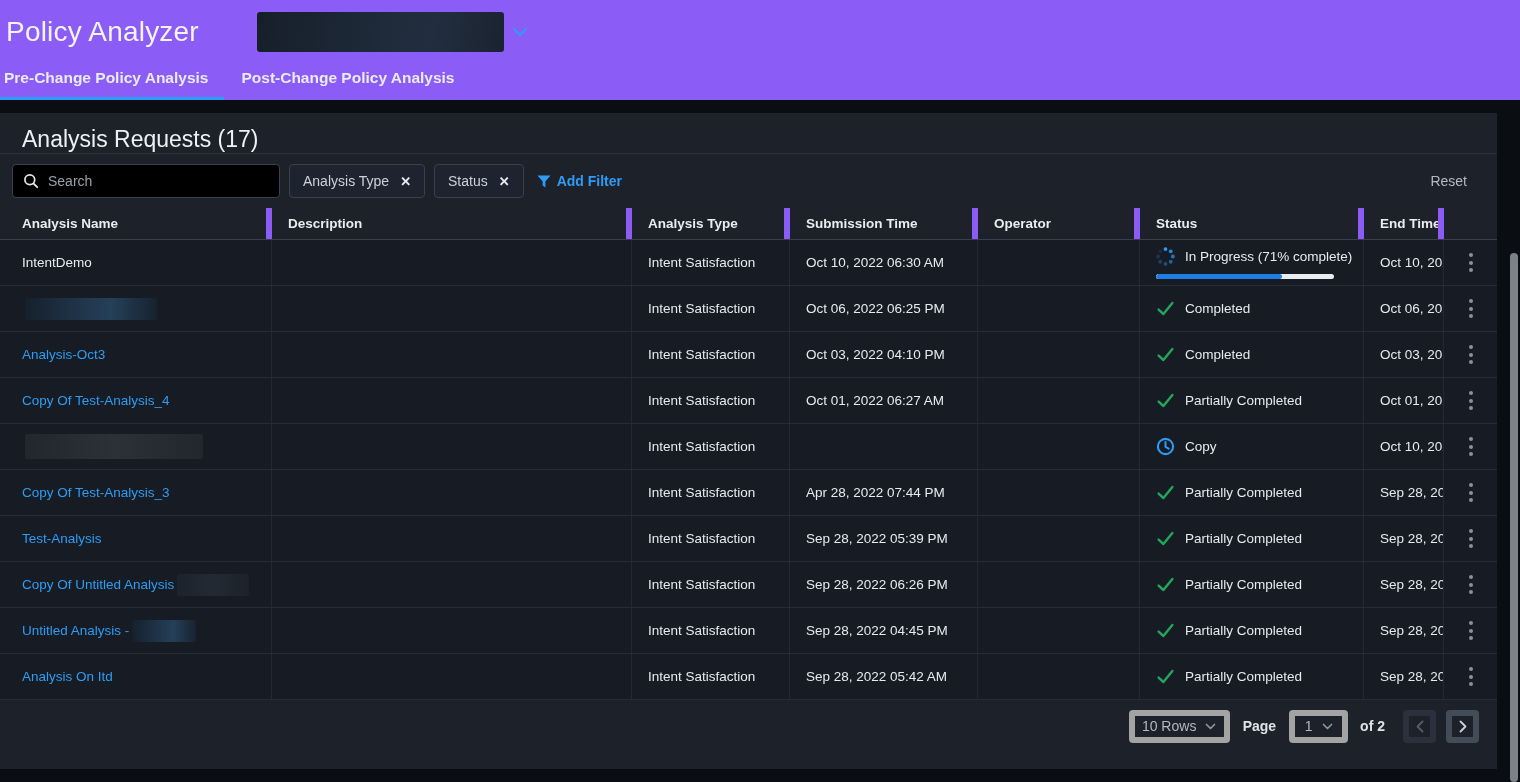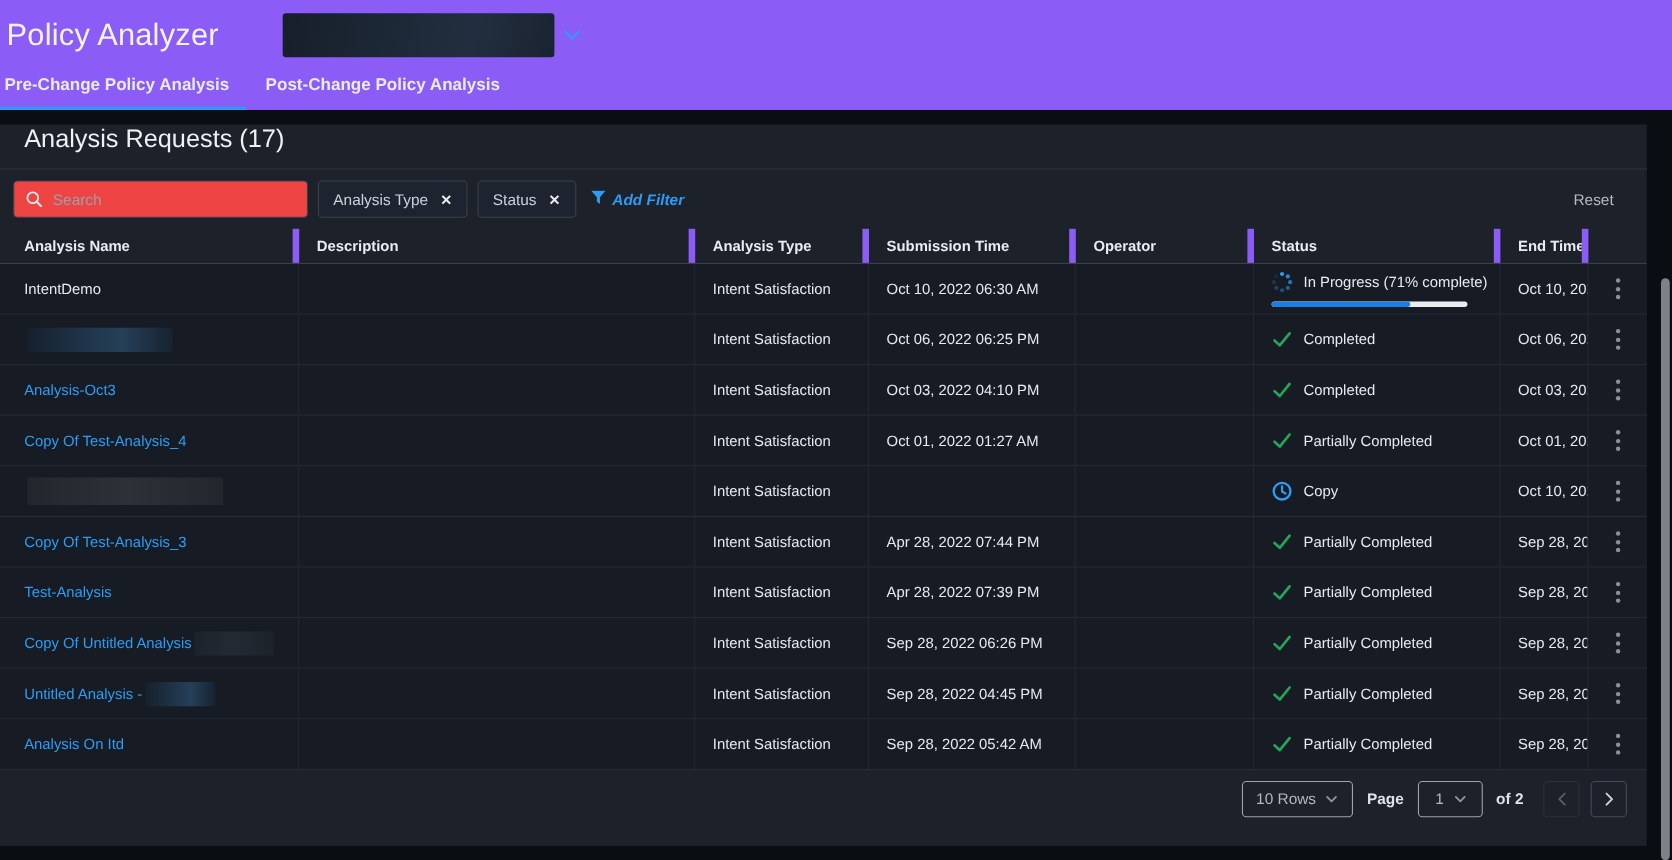--- a/index.html
+++ b/index.html
@@ -16,37 +16,37 @@
   .hdr-chevron { margin-left:8px; display:flex; align-items:center; cursor:pointer; }
   .tabs { position:absolute; left:0; bottom:0; display:flex; padding-left:4px;text-align:center; }
   .tab { position:relative; font-size:15.5px; font-weight:bold; color:#e9ecf0;
          padding:0 0 13px 0; margin-right:33px; cursor:pointer; white-space:nowrap; }
   .tab.active::after { content:''; position:absolute; left:-4px; right:-16px; bottom:0;
                        height:3px; background:#2e9bf5; }
   .gap-strip { height:13px; background:#0a0d11; }
 
   
   .panel { width:1497px; height:656px; background:#1c212a; display:flex; flex-direction:column; }
-  .panel-title-row { height:41px; display:flex; align-items:flex-start; padding-left:22px;
+  .panel-title-row { height:41px; display:flex; align-items:flex-end; padding-left:22px;
                      border-bottom:1px solid #2b313c; }
   .panel-title { font-size:23px; font-weight:500; color:#eef1f4; }
 
   
   .filter-row { height:54px; display:flex; align-items:center; padding:0 30px 0 12px; }
-  .searchbox { display:flex; align-items:center; width:268px; height:34px; background:#ef4444;
+  .searchbox { display:flex; align-items:center; width:268px; height:34px; background:#000000;
                border:1px solid #3a414d; border-radius:4px; padding:0 10px; }
   .searchbox input { flex:1; background:transparent; border:none; outline:none; color:#e7eaee;
                      font-size:14px; margin-left:9px; font-family:"Liberation Sans",sans-serif; }
   .searchbox input::placeholder { color:#99a0ab; }
   .chip { display:flex; align-items:center; height:34px; background:#1d2430; border:1px solid #3a414d;
           border-radius:4px; padding:0 13px; margin-left:9px; cursor:pointer; }
   .chip:first-of-type { margin-left:8px; }
   .chip-label { font-size:14px; color:#ccd1d8; }
   .chip-x { margin-left:11px; font-size:13px; font-weight:bold; color:#e8ebef; cursor:pointer; }
-  .add-filter { display:flex; align-items:flex-start; margin-left:13px; cursor:pointer;font-style:italic; }
+  .add-filter { display:flex; align-items:center; margin-left:13px; cursor:pointer; }
   .add-filter-label { margin-left:6px; font-size:14px; font-weight:bold; color:#2e9bf5; }
   .spacer { flex:1; }
   .reset-btn { font-size:14px; color:#b4bac3; cursor:pointer; }
 
   
   .thead, .trow { display:grid; grid-template-columns:272px 360px 158px 188px 162px 224px 80px 53px; }
   .thead { height:32px; border-bottom:1px solid #39404c; align-items:center; }
   .th { font-size:13.5px; font-weight:bold; color:#e9ecf0; padding-left:16px; height:100%;
         display:flex; align-items:center; border-right:6px solid #8b5cf6; white-space:nowrap; overflow:hidden; }
   .th.first { padding-left:22px; }
@@ -72,21 +72,21 @@
               margin-top:8px; overflow:hidden; }
   .progress-fill { height:100%; background:#1d7de2; border-radius:3px; }
 
   .kebab { display:flex; flex-direction:column; align-items:center; cursor:pointer; padding:4px 8px; }
   .kebab i { width:4px; height:4px; border-radius:50%; background:#8b9099; margin:1.6px 0; }
 
   
   .pagination { height:52px; display:flex; align-items:center; justify-content:flex-end;
                 padding-right:18px; }
   .pg-btn { display:flex; align-items:center; justify-content:center; height:33px;
-            border:1px solid #a3a3a3; border-radius:4px; background:transparent;
+            border:6px solid #a3a3a3; border-radius:4px; background:transparent;
             color:#b2b8c2; font-size:14px; cursor:pointer; }
   .rows-btn { width:101px; }
   .rows-btn .chev, .page-btn .chev { margin-left:9px; display:flex; }
   .pg-label { font-size:14px; font-weight:bold; color:#dfe3e8; margin:0 13px; }
   .page-btn { width:59px; }
   .pg-of { font-size:14px; font-weight:bold; color:#dfe3e8; margin:0 18px 0 12px; }
   .nav-btn { width:33px; }
   .nav-btn.prev { border-color:#2b313c; color:#565d6a; margin-right:10px; cursor:default; }
   .nav-btn.next { color:#cdd2d8; border-color:#454c59; }
 
@@ -271,21 +271,21 @@
             </div>
     </div>
   </div>
         <div class="trow">
     <div class="cell c-name">
       <span class="name link">Copy Of Test-Analysis_4</span>
 
     </div>
     <div class="cell c-desc"></div>
     <div class="cell c-type">Intent Satisfaction</div>
-    <div class="cell c-sub">Oct 01, 2022 01:27 AM</div>
+    <div class="cell c-sub">Oct 01, 2022 06:27 AM</div>
     <div class="cell c-op"></div>
     <div class="cell c-status">
       <div class="status-line">
 
         <span class="sicon" style="display: flex;">
           <svg width="19" height="19" viewBox="0 0 18 18">
                   <path d="M2.5 10 L7 14.2 L15.5 3.8" fill="none" stroke="#25a55a" stroke-width="2.3" stroke-linecap="round" stroke-linejoin="round"></path>
                 </svg>
         </span>
 
@@ -364,21 +364,21 @@
             </div>
     </div>
   </div>
         <div class="trow">
     <div class="cell c-name">
       <span class="name link">Test-Analysis</span>
 
     </div>
     <div class="cell c-desc"></div>
     <div class="cell c-type">Intent Satisfaction</div>
-    <div class="cell c-sub">Apr 28, 2022 07:39 PM</div>
+    <div class="cell c-sub">Sep 28, 2022 05:39 PM</div>
     <div class="cell c-op"></div>
     <div class="cell c-status">
       <div class="status-line">
 
         <span class="sicon" style="display: flex;">
           <svg width="19" height="19" viewBox="0 0 18 18">
                   <path d="M2.5 10 L7 14.2 L15.5 3.8" fill="none" stroke="#25a55a" stroke-width="2.3" stroke-linecap="round" stroke-linejoin="round"></path>
                 </svg>
         </span>
 

